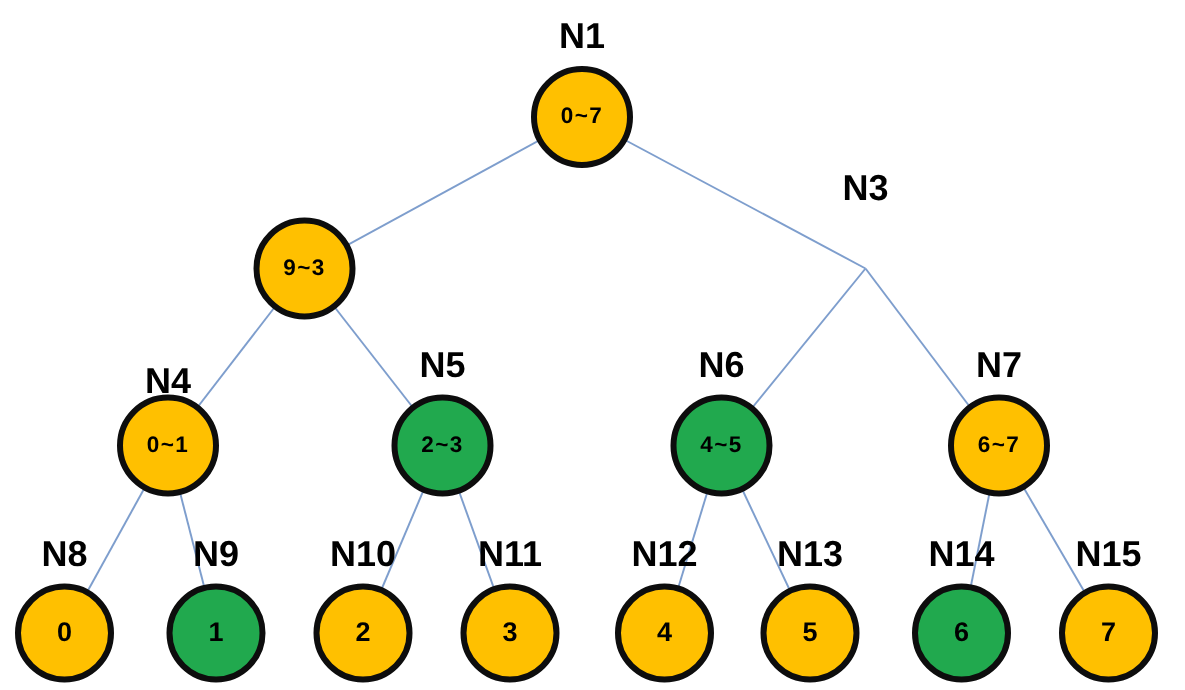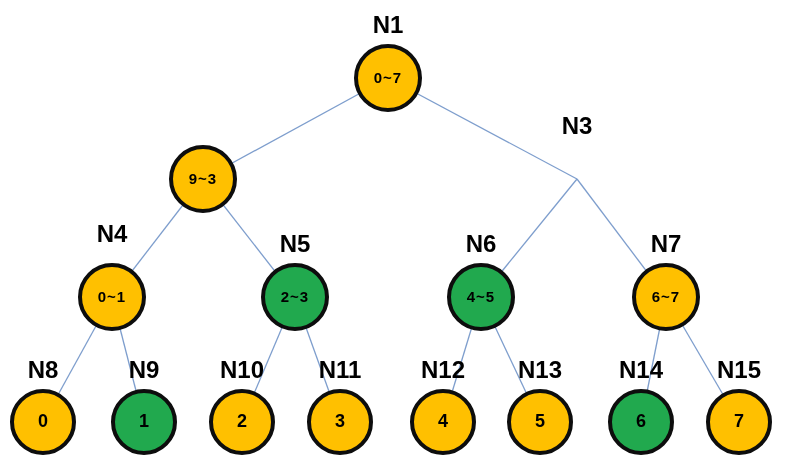--- a/index.html
+++ b/index.html
@@ -71,21 +71,21 @@
   <div class="node inner orange" style="left:354px;top:44px">
       <span class="val">0~7</span>
     </div>
 
   <div class="node inner orange" style="left:169px;top:145px">
       <span class="val">9~3</span>
     </div>
 
   <div class="label" style="left:537px;top:113px">N3</div>
 
-  <div class="label" style="left:72px;top:221px">N4</div>
+  <div class="label" style="left:72px;top:242px">N4</div>
   <div class="node inner orange" style="left:78px;top:263px">
       <span class="val">0~1</span>
     </div>
 
   <div class="label" style="left:255px;top:231px">N5</div>
   <div class="node inner green" style="left:261px;top:263px">
       <span class="val">2~3</span>
     </div>
 
   <div class="label" style="left:441px;top:231px">N6</div>

